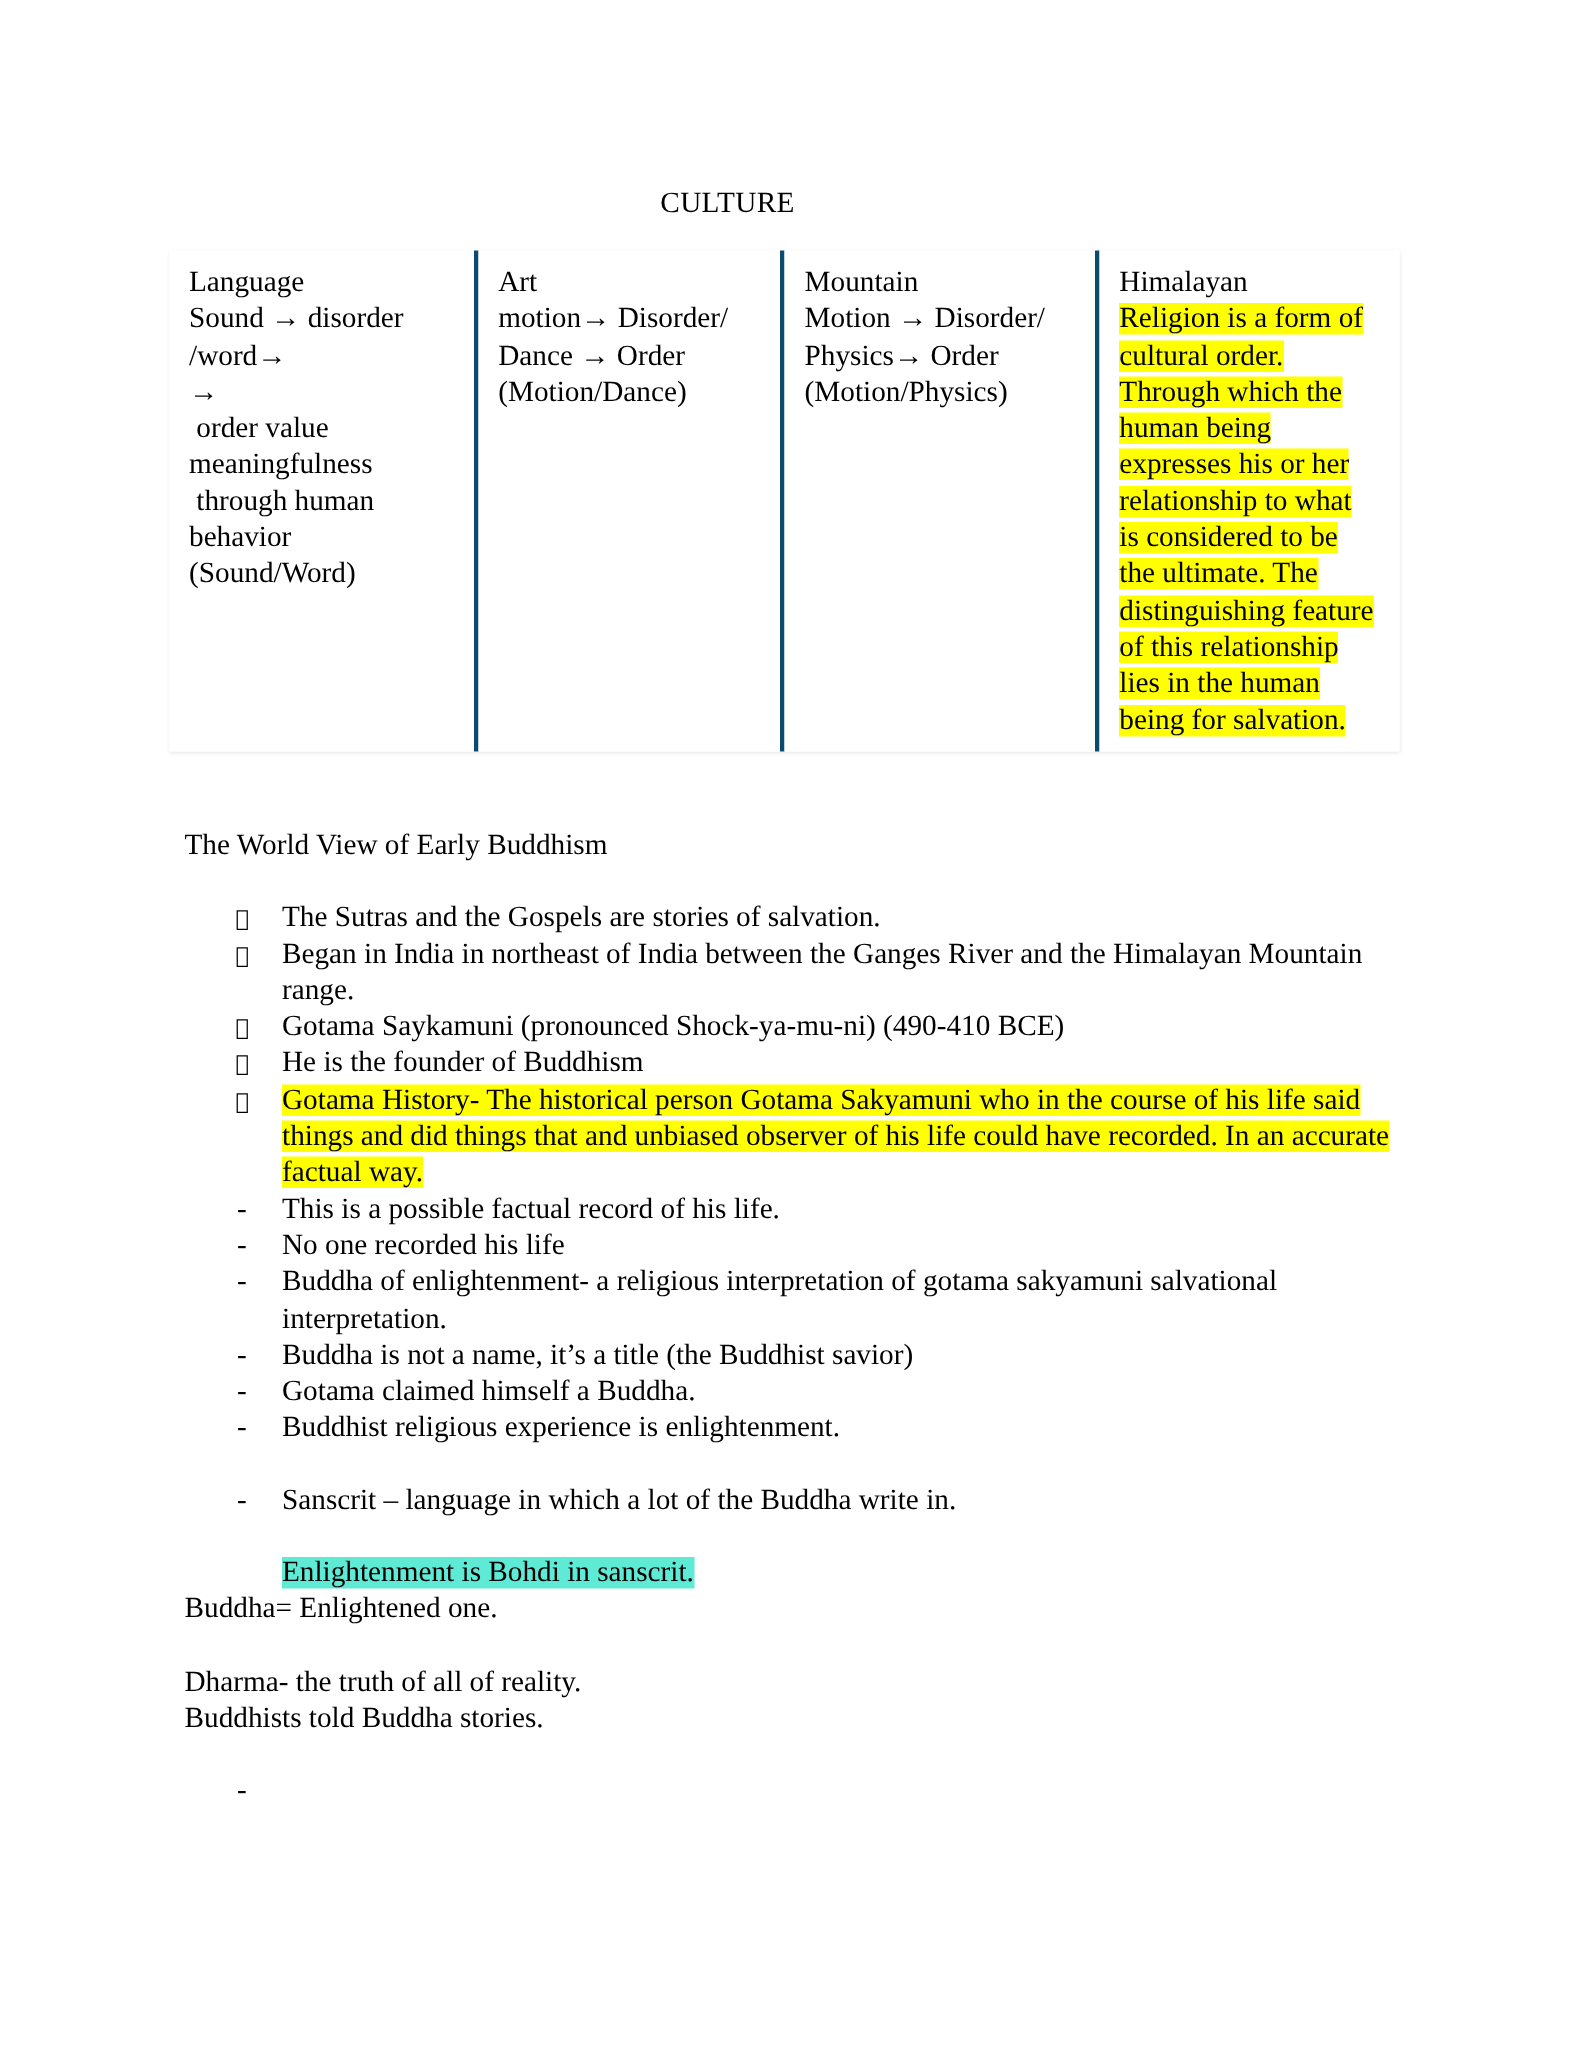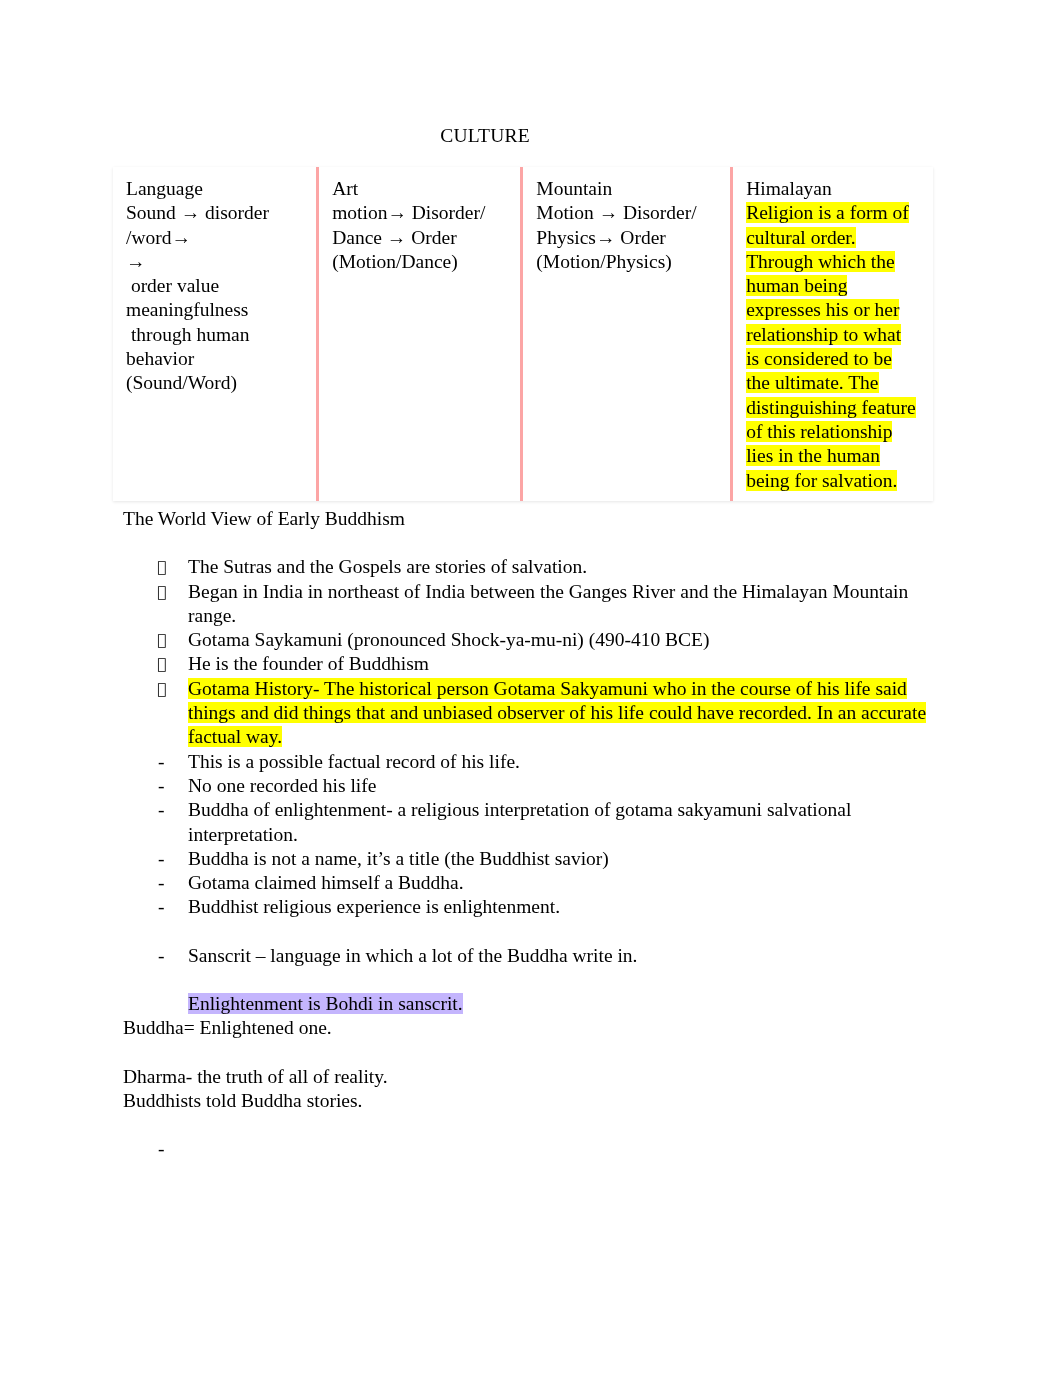--- a/index.html
+++ b/index.html
@@ -44,49 +44,49 @@
     border-collapse: separate;
     border-spacing: 0;
     background: #ffffff;
     box-shadow: 0 1px 3px rgba(0,0,0,0.10);
   }
   .culture-table td {
     vertical-align: top;
     padding: 10px 8px 8px 13px;
     font-size: 19.5px;
     line-height: 24.3px;
-    border-right: 3px solid #fca5a5;
+    border-right: 3px solid #0c4a6e;
     background: #ffffff;
     height: 300px;
   }
   .culture-table td:last-child {
     border-right: none;
   }
   .col-lang  { width: 206px; }
   .col-art   { width: 202px; }
   .col-sci   { width: 206px; }
   .col-rel   { width: 206px; }
 
   .cell-line { white-space: pre-wrap; }
   .hl-yellow {
     background: #ffff00;
     box-decoration-break: clone;
     -webkit-box-decoration-break: clone;
   }
   .hl-green {
-    background: #c4b5fd;
+    background: #5eead4;
     box-decoration-break: clone;
     -webkit-box-decoration-break: clone;
   }
 
   
   .body-block {
     position: absolute;
     left: 123px;
-    top: 507px;
+    top: 552px;
     width: 820px;
     font-size: 19.5px;
     line-height: 24.3px;
   }
   .para { margin: 0; }
   .spacer { height: 24px; }
 
   ul.sym-list, ul.dash-list {
     list-style: none;
     margin: 0;

